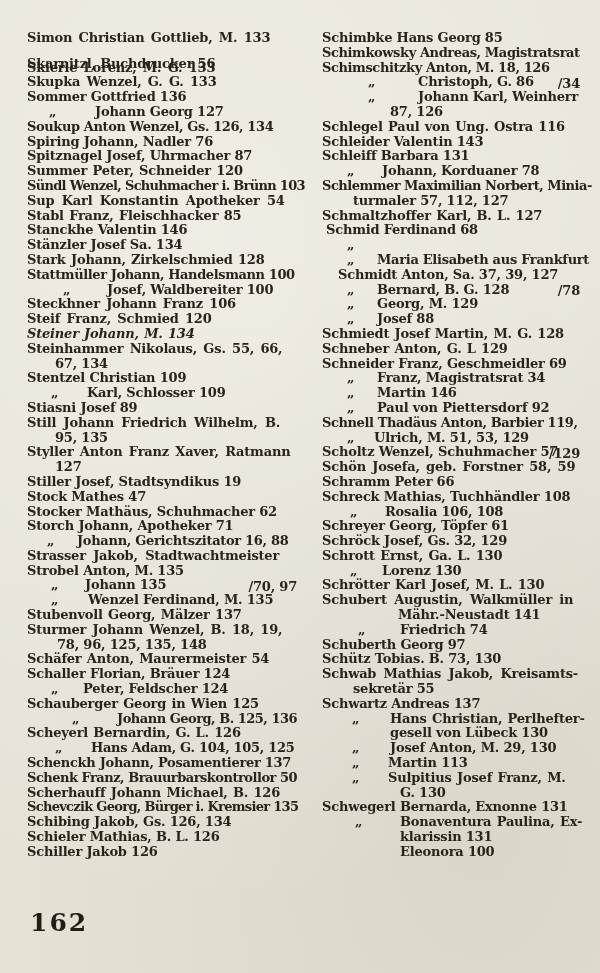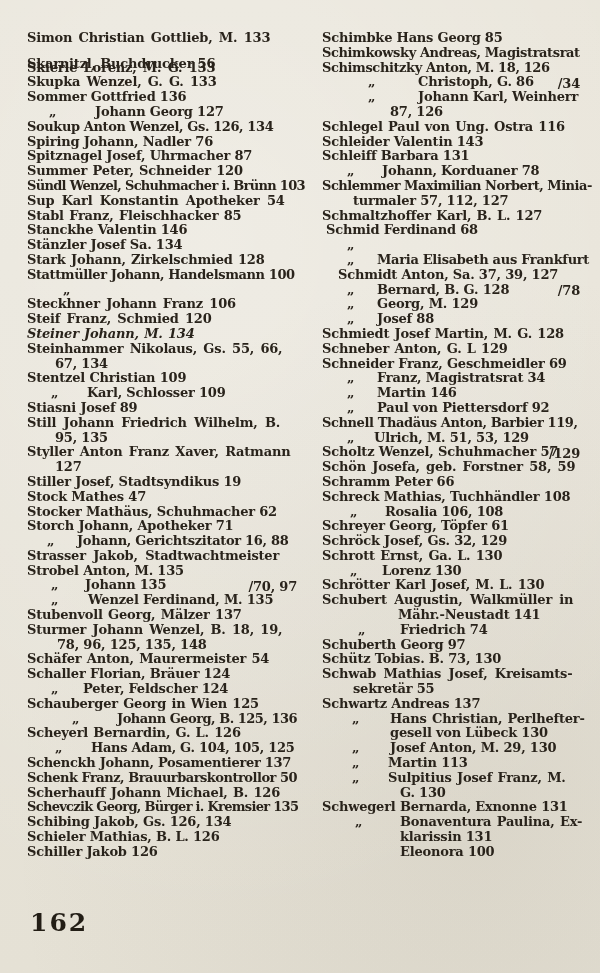--- a/index.html
+++ b/index.html
@@ -72,21 +72,21 @@
       <div class="line"><span class="txt" style="left: 0px;">Spiring Johann, Nadler 76</span></div>
       <div class="line"><span class="txt" style="left: 0px;">Spitznagel Josef, Uhrmacher 87</span></div>
       <div class="line"><span class="txt" style="left: 0px; word-spacing: 1px;">Summer Peter, Schneider 120</span></div>
       <div class="line"><span class="txt" style="left: 0px; letter-spacing: -0.7px;">Sündl Wenzel, Schuhmacher i. Brünn 103</span></div>
       <div class="line"><span class="txt" style="left: 0px; word-spacing: 3px;">Sup Karl Konstantin Apotheker 54</span></div>
       <div class="line"><span class="txt" style="left: 0px; word-spacing: 1px;">Stabl Franz, Fleischhacker 85</span></div>
       <div class="line"><span class="txt" style="left: 0px;">Stanckhe Valentin 146</span></div>
       <div class="line"><span class="txt" style="left: 0px;">Stänzler Josef Sa. 134</span></div>
       <div class="line"><span class="txt" style="left: 0px; word-spacing: 1px;">Stark Johann, Zirkelschmied 128</span></div>
       <div class="line"><span class="txt" style="left: 0px; letter-spacing: -0.4px;">Stattmüller Johann, Handelsmann 100</span></div>
-      <div class="line"><span class="ditto" style="left: 36px;">„</span></div>
+      <div class="line"><span class="ditto" style="left: 36px;">„</span><span class="txt" style="left: 80px;">Josef, Waldbereiter 100</span></div>
       <div class="line"><span class="txt" style="left: 0px; word-spacing: 2px;">Steckhner Johann Franz 106</span></div>
       <div class="line"><span class="txt" style="left: 0px; word-spacing: 2px;">Steif Franz, Schmied 120</span></div>
       <div class="line"><span class="txt" style="left: 0px; word-spacing: 1px; font-style: italic;">Steiner Johann, M. 134</span></div>
       <div class="line"><span class="txt" style="left: 0px; word-spacing: 2px;">Steinhammer Nikolaus, Gs. 55, 66,</span></div>
       <div class="line"><span class="txt" style="left: 28px;">67, 134</span></div>
       <div class="line"><span class="txt" style="left: 0px;">Stentzel Christian 109</span></div>
       <div class="line"><span class="ditto" style="left: 24px;">„</span><span class="txt" style="left: 60px;">Karl, Schlosser 109</span></div>
       <div class="line"><span class="txt" style="left: 0px;">Stiasni Josef 89</span></div>
       <div class="line"><span class="txt" style="left: 0px; word-spacing: 3px;">Still Johann Friedrich Wilhelm, B.</span></div>
       <div class="line"><span class="txt" style="left: 28px;">95, 135</span></div>
@@ -156,21 +156,21 @@
       <div class="line"><span class="txt" style="left: 0px;">Schreyer Georg, Töpfer 61</span></div>
       <div class="line"><span class="txt" style="left: 0px;">Schröck Josef, Gs. 32, 129</span></div>
       <div class="line"><span class="txt" style="left: 0px; word-spacing: 1px;">Schrott Ernst, Ga. L. 130</span></div>
       <div class="line"><span class="ditto" style="left: 28px;">„</span><span class="txt" style="left: 60px;">Lorenz 130</span></div>
       <div class="line"><span class="txt" style="left: 0px; word-spacing: 1px;">Schrötter Karl Josef, M. L. 130</span></div>
       <div class="line"><span class="txt" style="left: 0px; word-spacing: 3px;">Schubert Augustin, Walkmüller in</span></div>
       <div class="line"><span class="txt" style="left: 76px;">Mähr.-Neustadt 141</span></div>
       <div class="line"><span class="ditto" style="left: 36px;">„</span><span class="txt" style="left: 78px;">Friedrich 74</span></div>
       <div class="line"><span class="txt" style="left: 0px;">Schuberth Georg 97</span></div>
       <div class="line"><span class="txt" style="left: 0px;">Schütz Tobias. B. 73, 130</span></div>
-      <div class="line"><span class="txt" style="left: 0px; word-spacing: 3px;">Schwab Mathias Josef, Kreisamts-</span></div>
+      <div class="line"><span class="txt" style="left: 0px; word-spacing: 3px;">Schwab Mathias Jakob, Kreisamts-</span></div>
       <div class="line"><span class="txt" style="left: 31px;">sekretär 55</span></div>
       <div class="line"><span class="txt" style="left: 0px;">Schwartz Andreas 137</span></div>
       <div class="line"><span class="ditto" style="left: 30px;">„</span><span class="txt" style="left: 68px; word-spacing: 1px;">Hans Christian, Perlhefter-</span></div>
       <div class="line"><span class="txt" style="left: 68px;">gesell von Lübeck 130</span></div>
       <div class="line"><span class="ditto" style="left: 30px;">„</span><span class="txt" style="left: 68px;">Josef Anton, M. 29, 130</span></div>
       <div class="line"><span class="ditto" style="left: 30px;">„</span><span class="txt" style="left: 66px;">Martin 113</span></div>
       <div class="line"><span class="ditto" style="left: 30px;">„</span><span class="txt" style="left: 66px; word-spacing: 1px;">Sulpitius Josef Franz, M.</span></div>
       <div class="line"><span class="txt" style="left: 78px;">G. 130</span></div>
       <div class="line"><span class="txt" style="left: 0px;">Schwegerl Bernarda, Exnonne 131</span></div>
       <div class="line"><span class="ditto" style="left: 33px;">„</span><span class="txt" style="left: 78px; word-spacing: 1px;">Bonaventura Paulina, Ex-</span></div>

